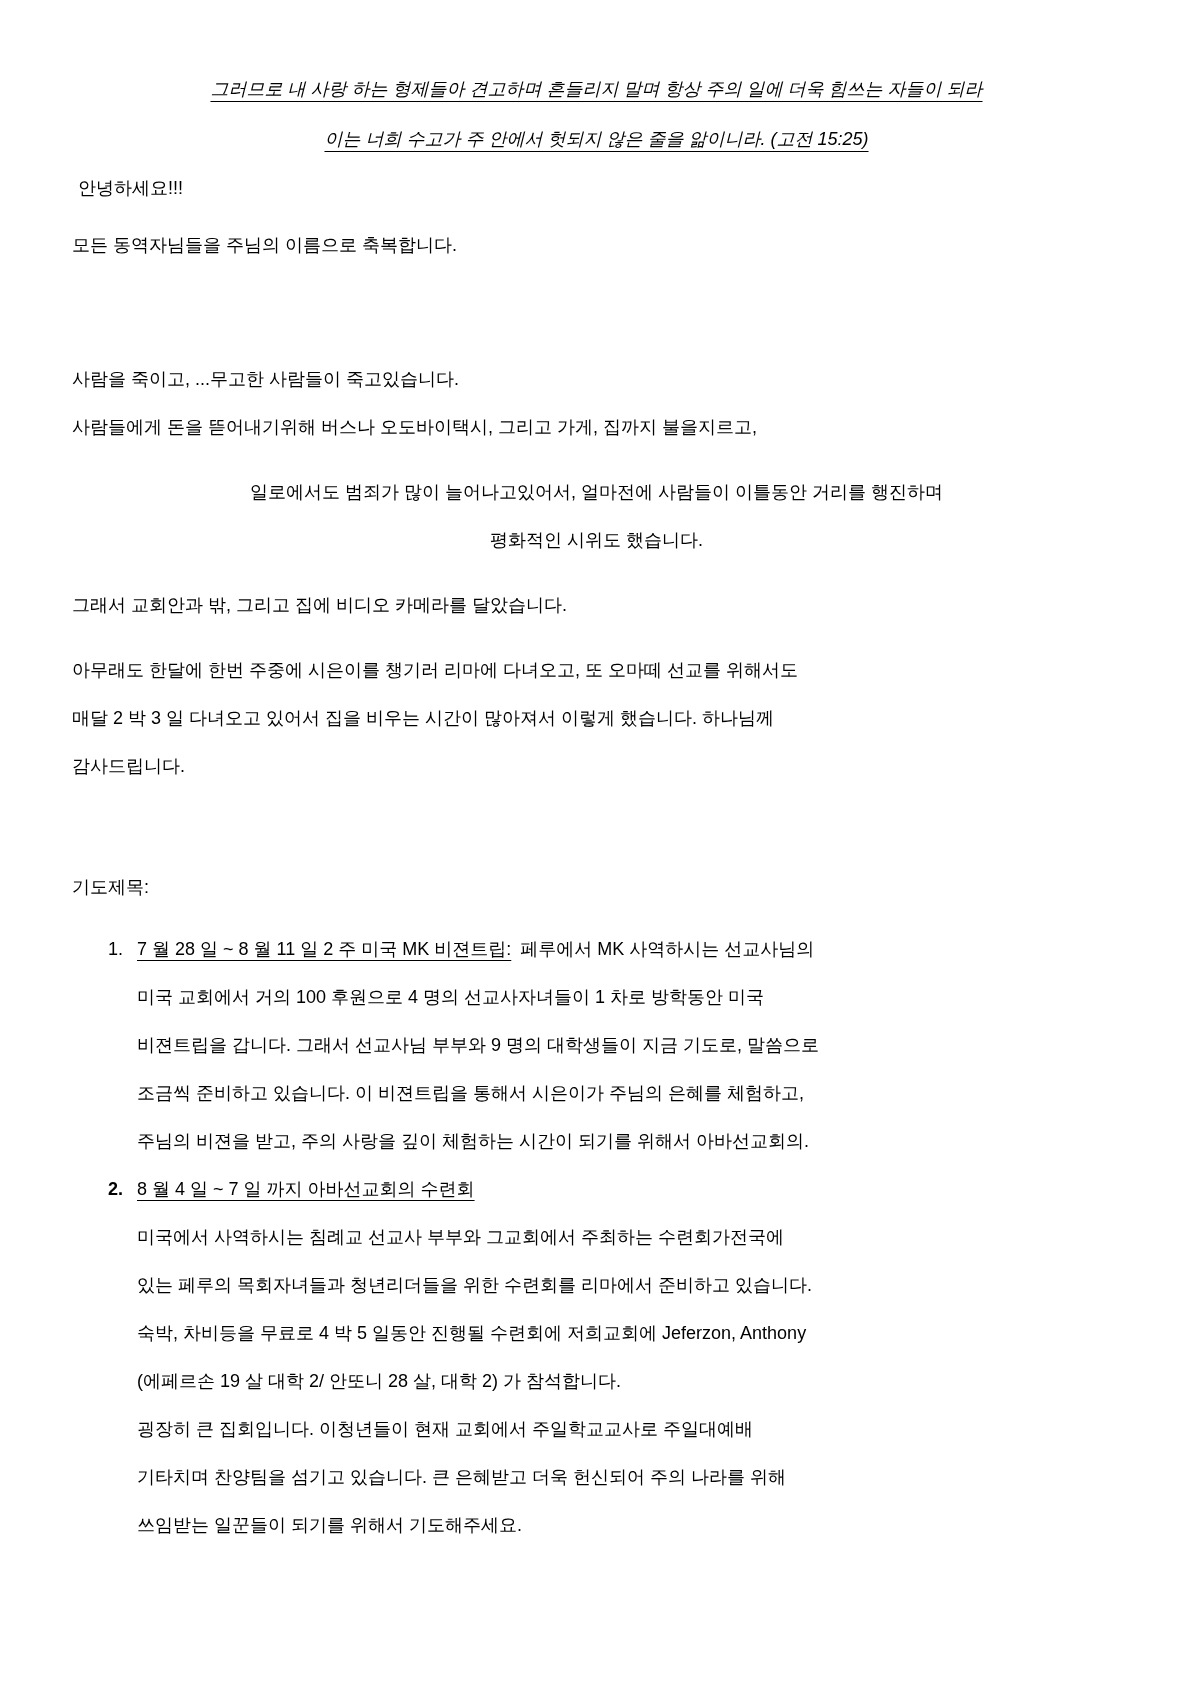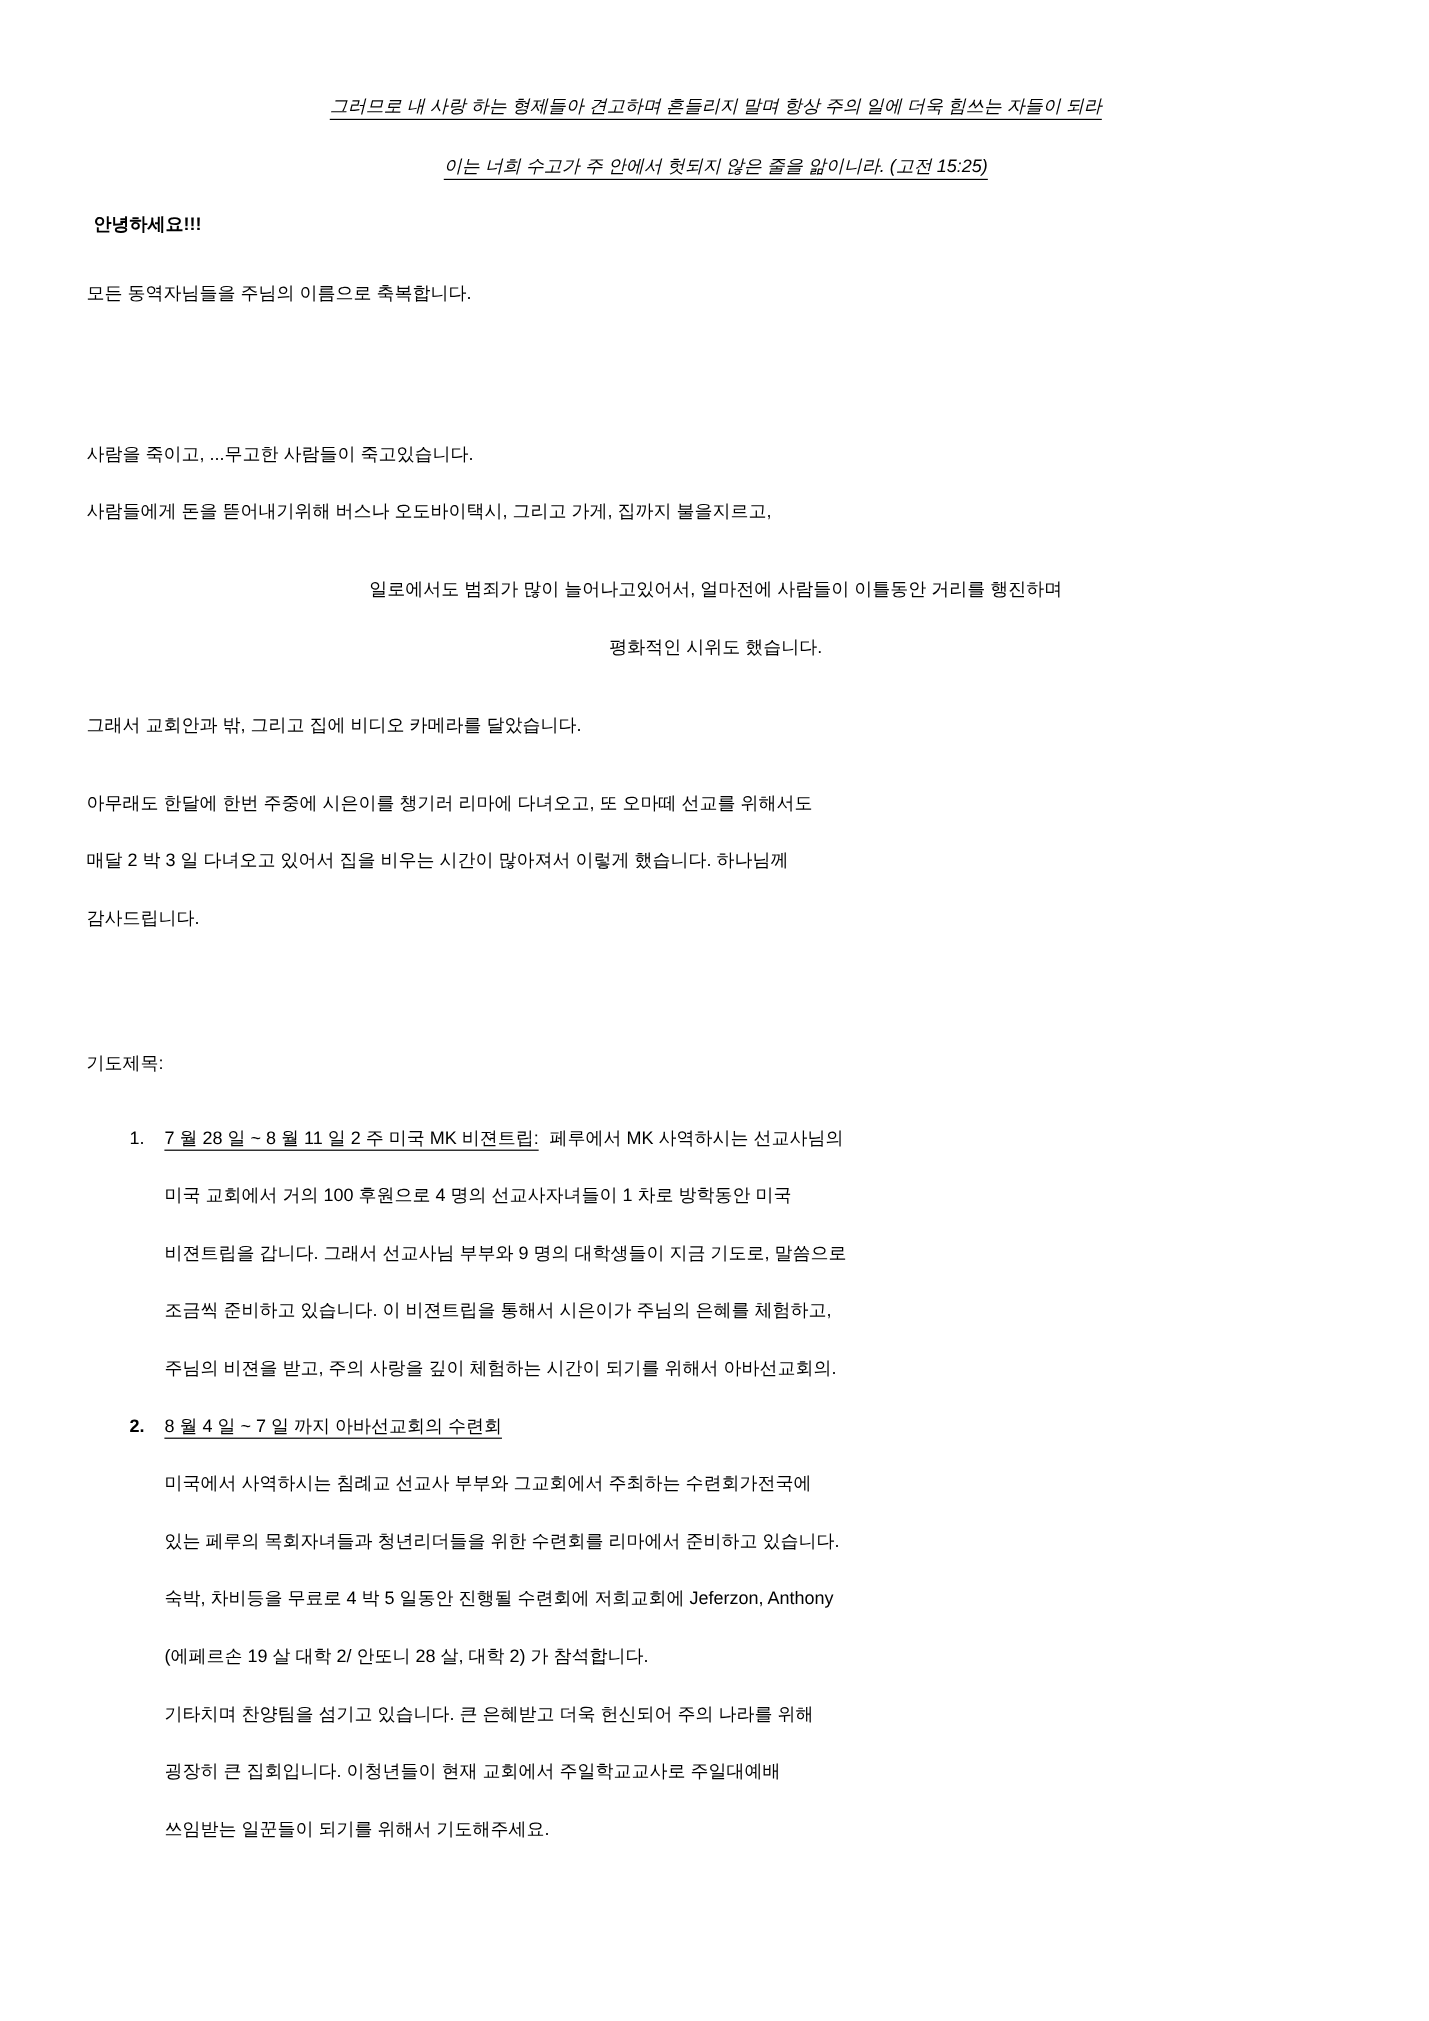--- a/index.html
+++ b/index.html
@@ -4,38 +4,38 @@
 <style>
   html, body { margin: 0; padding: 0; background: #ffffff; }
   .page {
     position: relative;
     width: 1191px;
     height: 1684px;
     margin: 0 auto;
     background: #ffffff;
     color: #000000;
     font-family: "Liberation Sans", "DejaVu Sans", sans-serif;
-    font-size: 15px;
+    font-size: 18px;
     box-sizing: border-box;
     padding: 64px 70px 0 72px;
     overflow: hidden;
   }
   .line { line-height: 48px; white-space: nowrap; }
 
   
   .verse { text-align: center; font-style: italic; }
   .verse .line {
     line-height: 50px;
     white-space: normal;
     text-decoration: underline;
     text-underline-offset: 6px;
   }
 
   
-  .greeting-1 { margin-top: 0; padding-left: 6px; font-weight: bold; }
+  .greeting-1 { margin-top: 0; padding-left: 6px; }
   .greeting-2 { margin-top: 9px; }
 
   
   .para-1 { margin-top: 86px; }
   .para-2 { margin-top: 17px; text-align: center; }
   .para-3 { margin-top: 17px; }
   .para-4 { margin-top: 17px; }
 
   
   .prayer-title { margin-top: 73px; }
@@ -98,20 +98,20 @@
     </div>
 
     <div>
       <div class="list-line">
         <span class="list-num bold">2.</span><span class="item-heading">8 월 4 일 ~ 7 일 까지 아바선교회의 수련회</span>
       </div>
       <div class="list-line">미국에서 사역하시는 침례교 선교사 부부와 그교회에서 주최하는 수련회가전국에</div>
       <div class="list-line">있는 페루의 목회자녀들과 청년리더들을 위한 수련회를 리마에서 준비하고 있습니다.</div>
       <div class="list-line">숙박, 차비등을 무료로 4 박 5 일동안 진행될 수련회에 저희교회에 Jeferzon, Anthony</div>
       <div class="list-line">(에페르손 19 살 대학 2/ 안또니 28 살, 대학 2) 가 참석합니다.</div>
+      <div class="list-line">굉장히 큰 집회입니다. 이청년들이 현재 교회에서 주일학교교사로 주일대예배</div>
       <div class="list-line">기타치며 찬양팀을 섬기고 있습니다. 큰 은혜받고 더욱 헌신되어 주의 나라를 위해</div>
-      <div class="list-line">굉장히 큰 집회입니다. 이청년들이 현재 교회에서 주일학교교사로 주일대예배</div>
       <div class="list-line">쓰임받는 일꾼들이 되기를 위해서 기도해주세요.</div>
     </div>
 
   </div>
 
 </div>
 
 </body></html>

